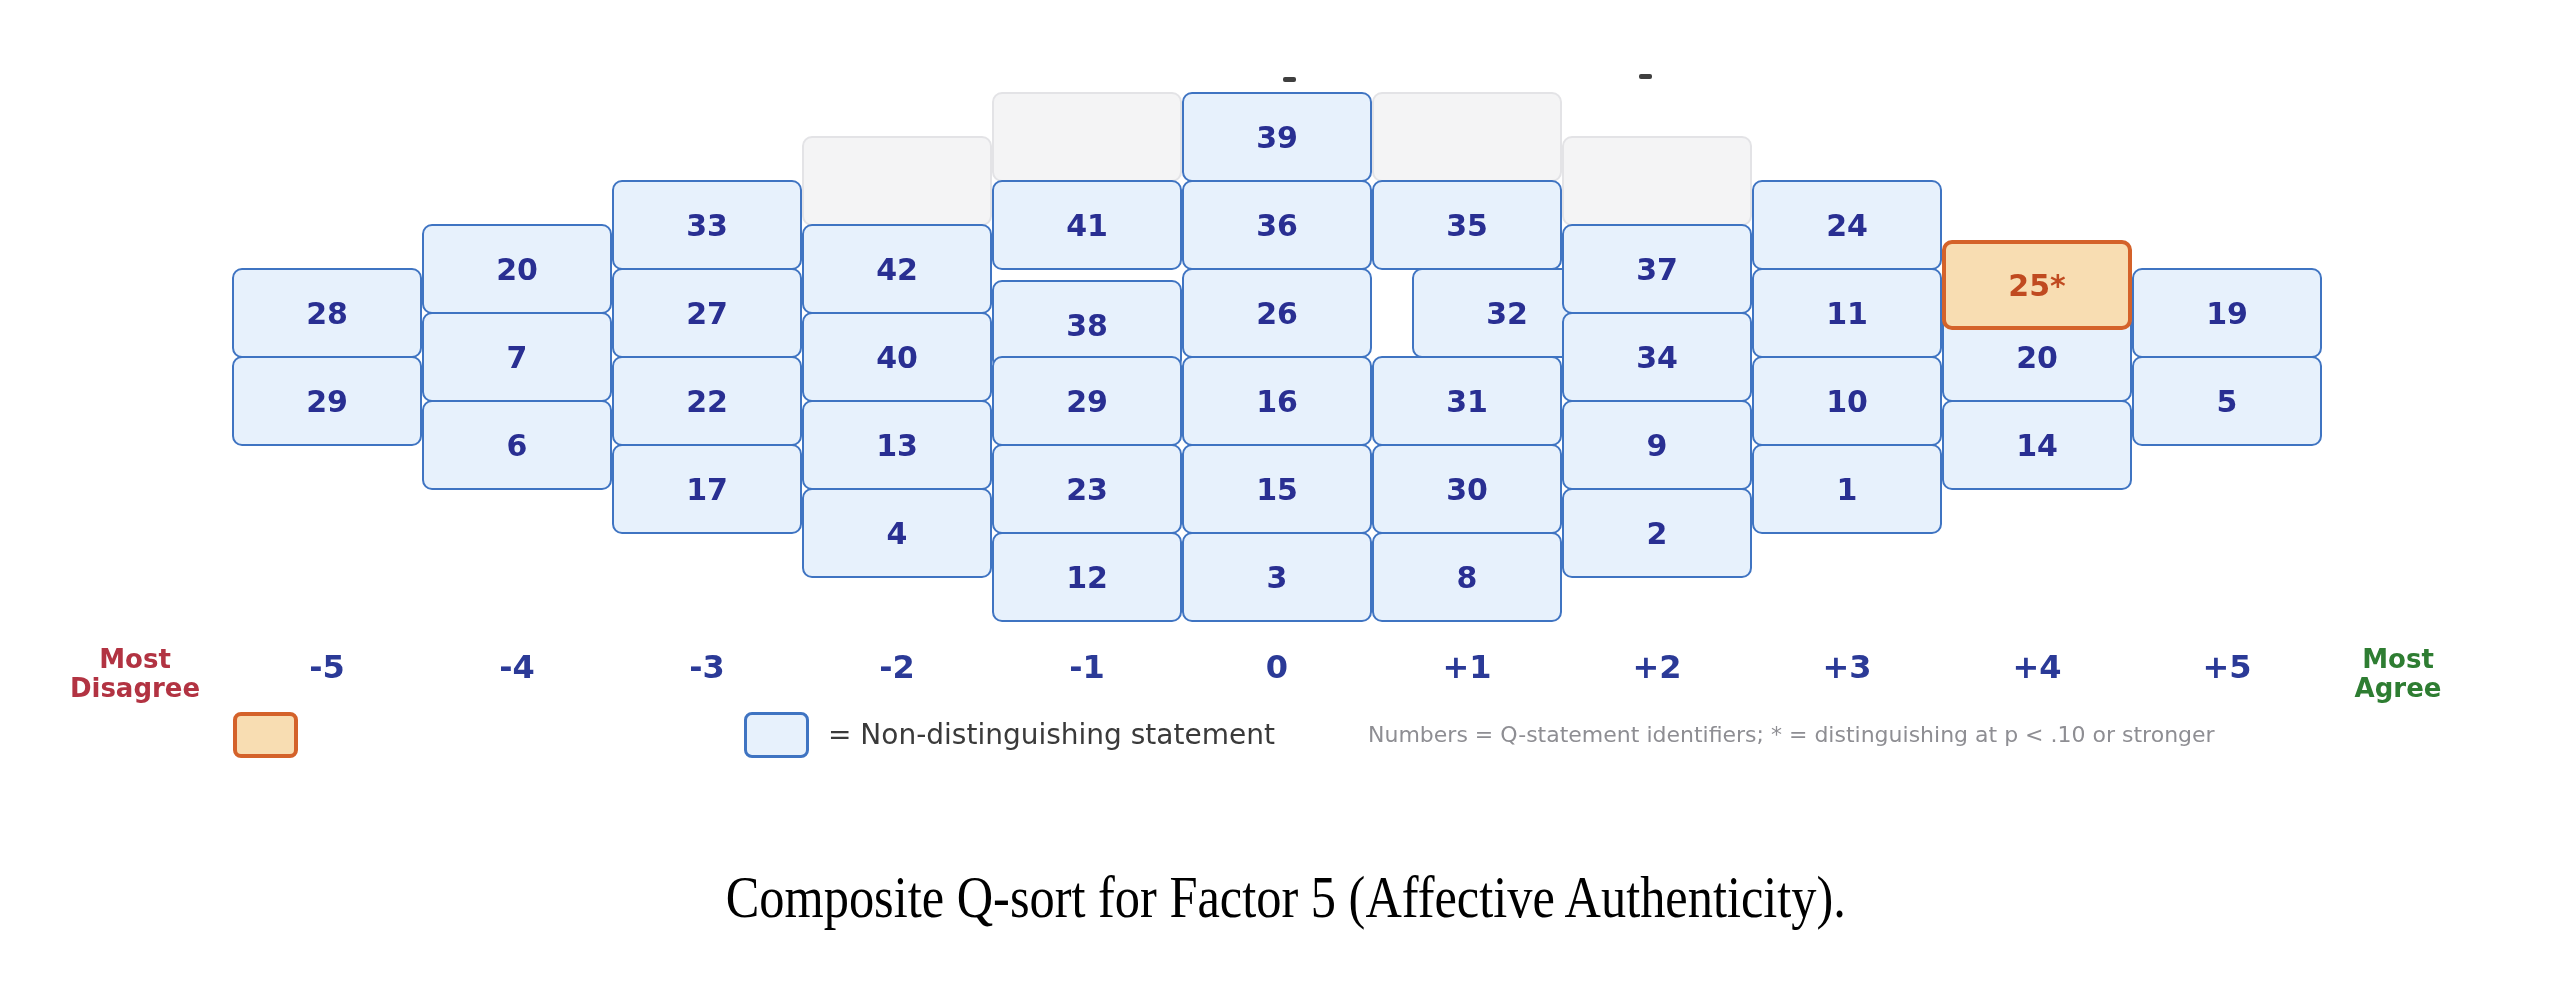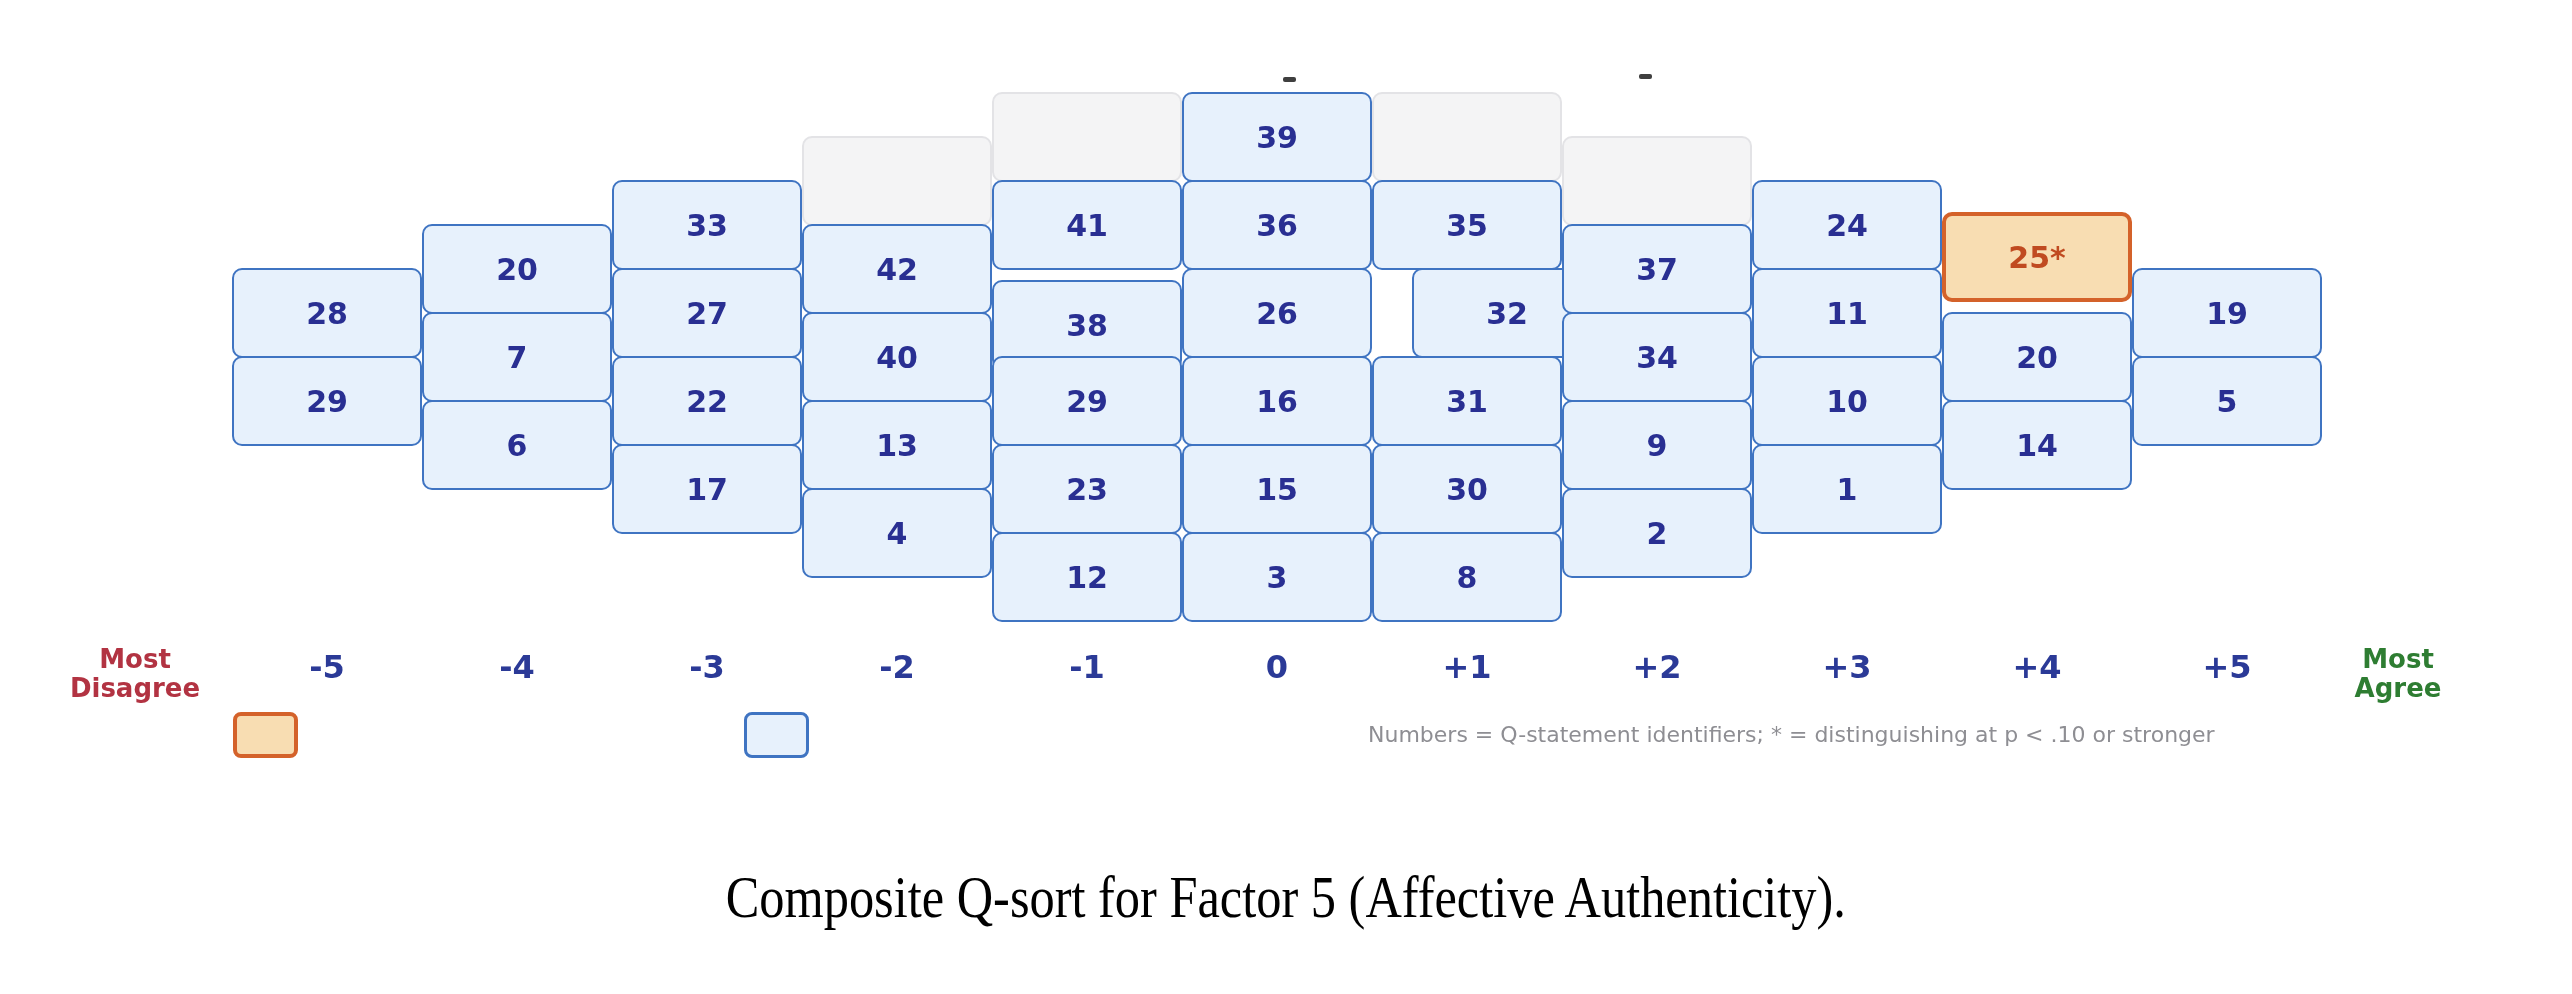--- a/index.html
+++ b/index.html
@@ -116,21 +116,21 @@
       <div class="qcell" style="left: 1562px; top: 224px;">37</div>
       <div class="qcell" style="left: 1562px; top: 312px;">34</div>
       <div class="qcell" style="left: 1562px; top: 400px;">9</div>
       <div class="qcell" style="left: 1562px; top: 488px;">2</div>
       <div class="col-label" style="left: 1562px;">+2</div>
       <div class="qcell" style="left: 1752px; top: 180px;">24</div>
       <div class="qcell" style="left: 1752px; top: 268px;">11</div>
       <div class="qcell" style="left: 1752px; top: 356px;">10</div>
       <div class="qcell" style="left: 1752px; top: 444px;">1</div>
       <div class="col-label" style="left: 1752px;">+3</div>
-      <div class="qcell dist" style="left: 1942px; top: 212px;">25*</div>
+      <div class="qcell dist" style="left: 1942px; top: 240px;">25*</div>
       <div class="qcell" style="left: 1942px; top: 312px;">20</div>
       <div class="qcell" style="left: 1942px; top: 400px;">14</div>
       <div class="col-label" style="left: 1942px;">+4</div>
       <div class="qcell" style="left: 2132px; top: 268px;">19</div>
       <div class="qcell" style="left: 2132px; top: 356px;">5</div>
       <div class="col-label" style="left: 2132px;">+5</div>
     </div>
 
   <span class="speck speck-1"></span>
   <span class="speck speck-2"></span>
@@ -141,20 +141,21 @@
   </div>
 
   <div class="pole-label pole-right">
     <div>Most</div>
     <div>Agree</div>
   </div>
 
   <div class="swatch swatch-dist"></div>
 
   <div class="swatch swatch-nondist"></div>
+  <div class="legend-label legend-label-nondist">= Non-distinguishing statement</div>
 
   <div class="legend-note">Numbers = Q-statement identifiers; * = distinguishing at p &lt; .10 or stronger</div>
 
   <div class="caption-wrap">
     <span class="caption">Composite Q-sort for Factor 5 (Affective Authenticity).</span>
   </div>
 
 </div>
 
 </body></html>

